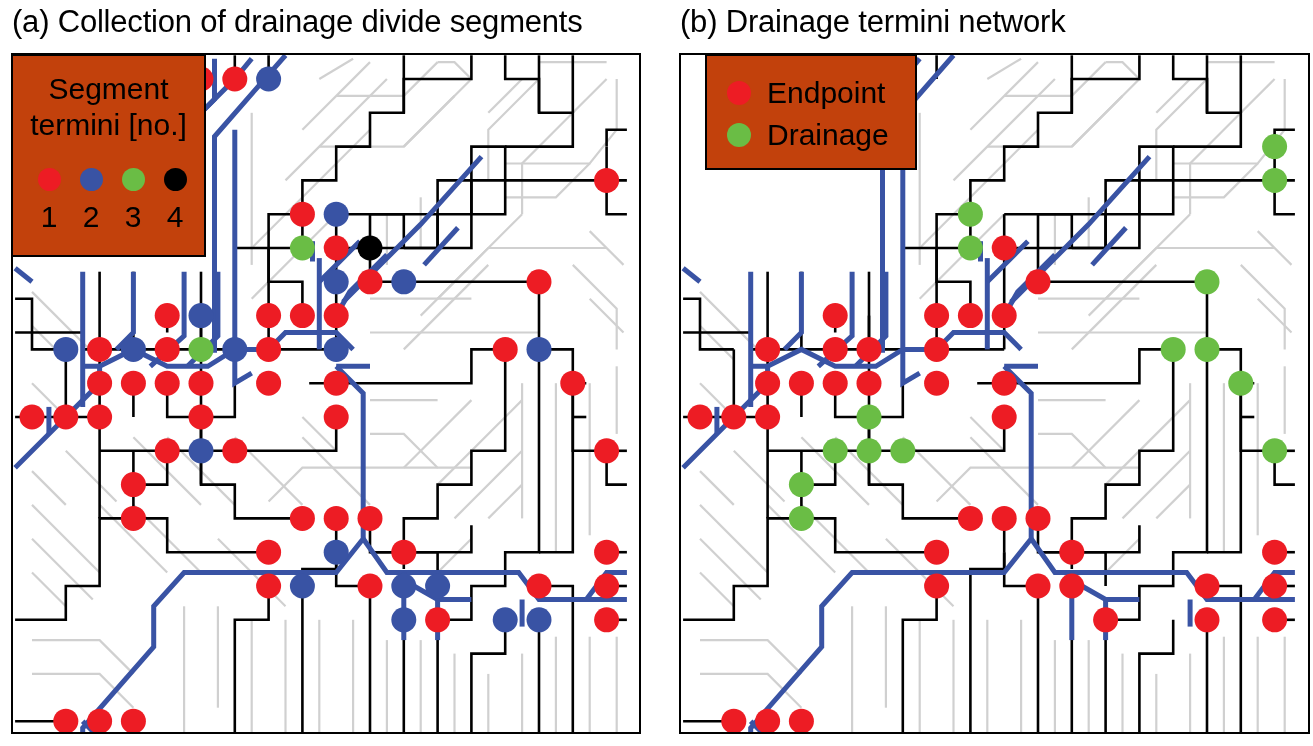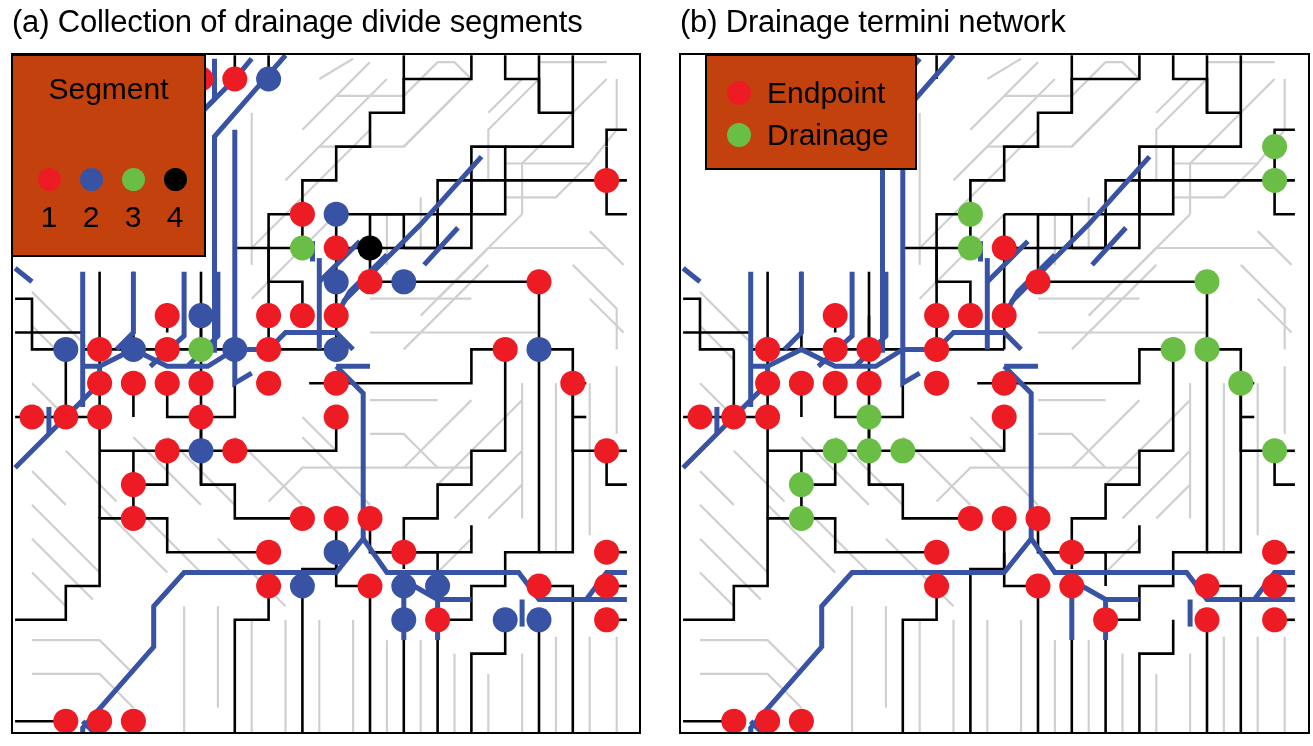--- a/index.html
+++ b/index.html
@@ -513,20 +513,21 @@
         <circle cx="733.8" cy="721.1999999999999" r="12.5" fill="#ed1c24"></circle>
         <circle cx="767.6" cy="721.1999999999999" r="12.5" fill="#ed1c24"></circle>
         <circle cx="801.4" cy="721.1999999999999" r="12.5" fill="#ed1c24"></circle>
       </g>
       <rect x="680" y="54" width="629" height="679" fill="none" stroke="#000" stroke-width="2"></rect>
     </g>
 </svg>
 
 <div class="legend" id="legend-a">
   <div class="lg-title l1">Segment</div>
+  <div class="lg-title l2">termini [no.]</div>
   <div class="sw" style="left: 25px; background: rgb(237, 28, 36);"></div>
   <div class="sw" style="left: 67px; background: rgb(57, 83, 164);"></div>
   <div class="sw" style="left: 109px; background: rgb(106, 189, 69);"></div>
   <div class="sw" style="left: 151px; background: rgb(0, 0, 0);"></div>
   <div class="num" style="left:21px">1</div>
   <div class="num" style="left:63px">2</div>
   <div class="num" style="left:105px">3</div>
   <div class="num" style="left:147px">4</div>
 </div>
 

